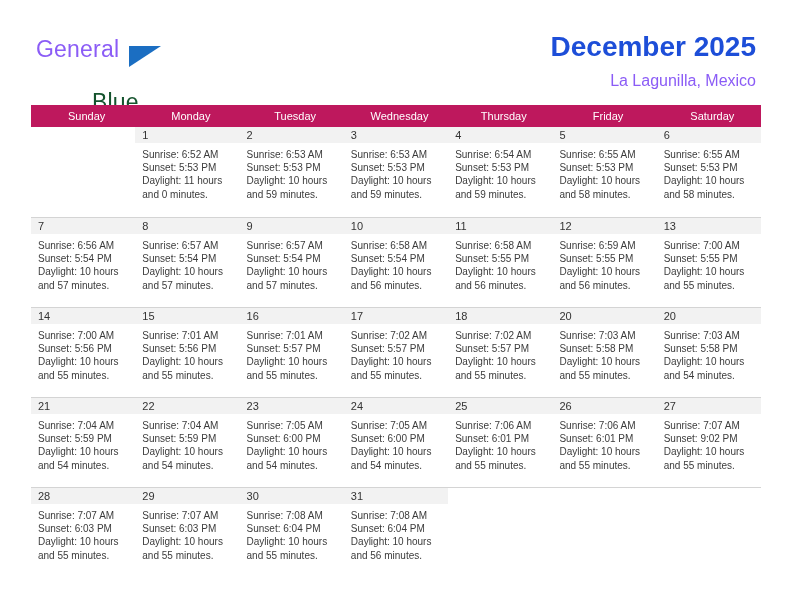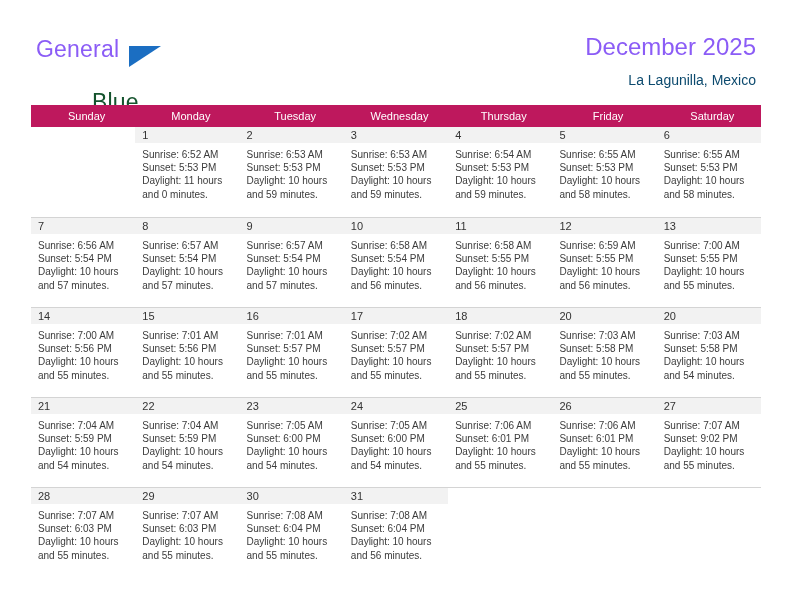--- a/index.html
+++ b/index.html
@@ -67,30 +67,30 @@
     border-bottom: 21px solid transparent;
   }
 
   .title-block {
     position: absolute;
     right: 36px;
     top: 30px;
     text-align: right;
   }
   .month-title {
-    font-size: 24px;
-    font-weight: normal;
-    color: #8b5cf6;
+    font-size: 28px;
+    font-weight: bold;
+    color: #1d4ed8;
     line-height: 34px;
     white-space: nowrap;
   }
   .location {
     margin-top: 8px;
-    font-size: 14px;
-    color: #0c4a6e;
+    font-size: 16px;
+    color: #8b5cf6;
     line-height: 17px;
     white-space: nowrap;
   }
 
   
   .calendar {
     position: absolute;
     left: 31px;
     top: 105px;
     width: 730px;

